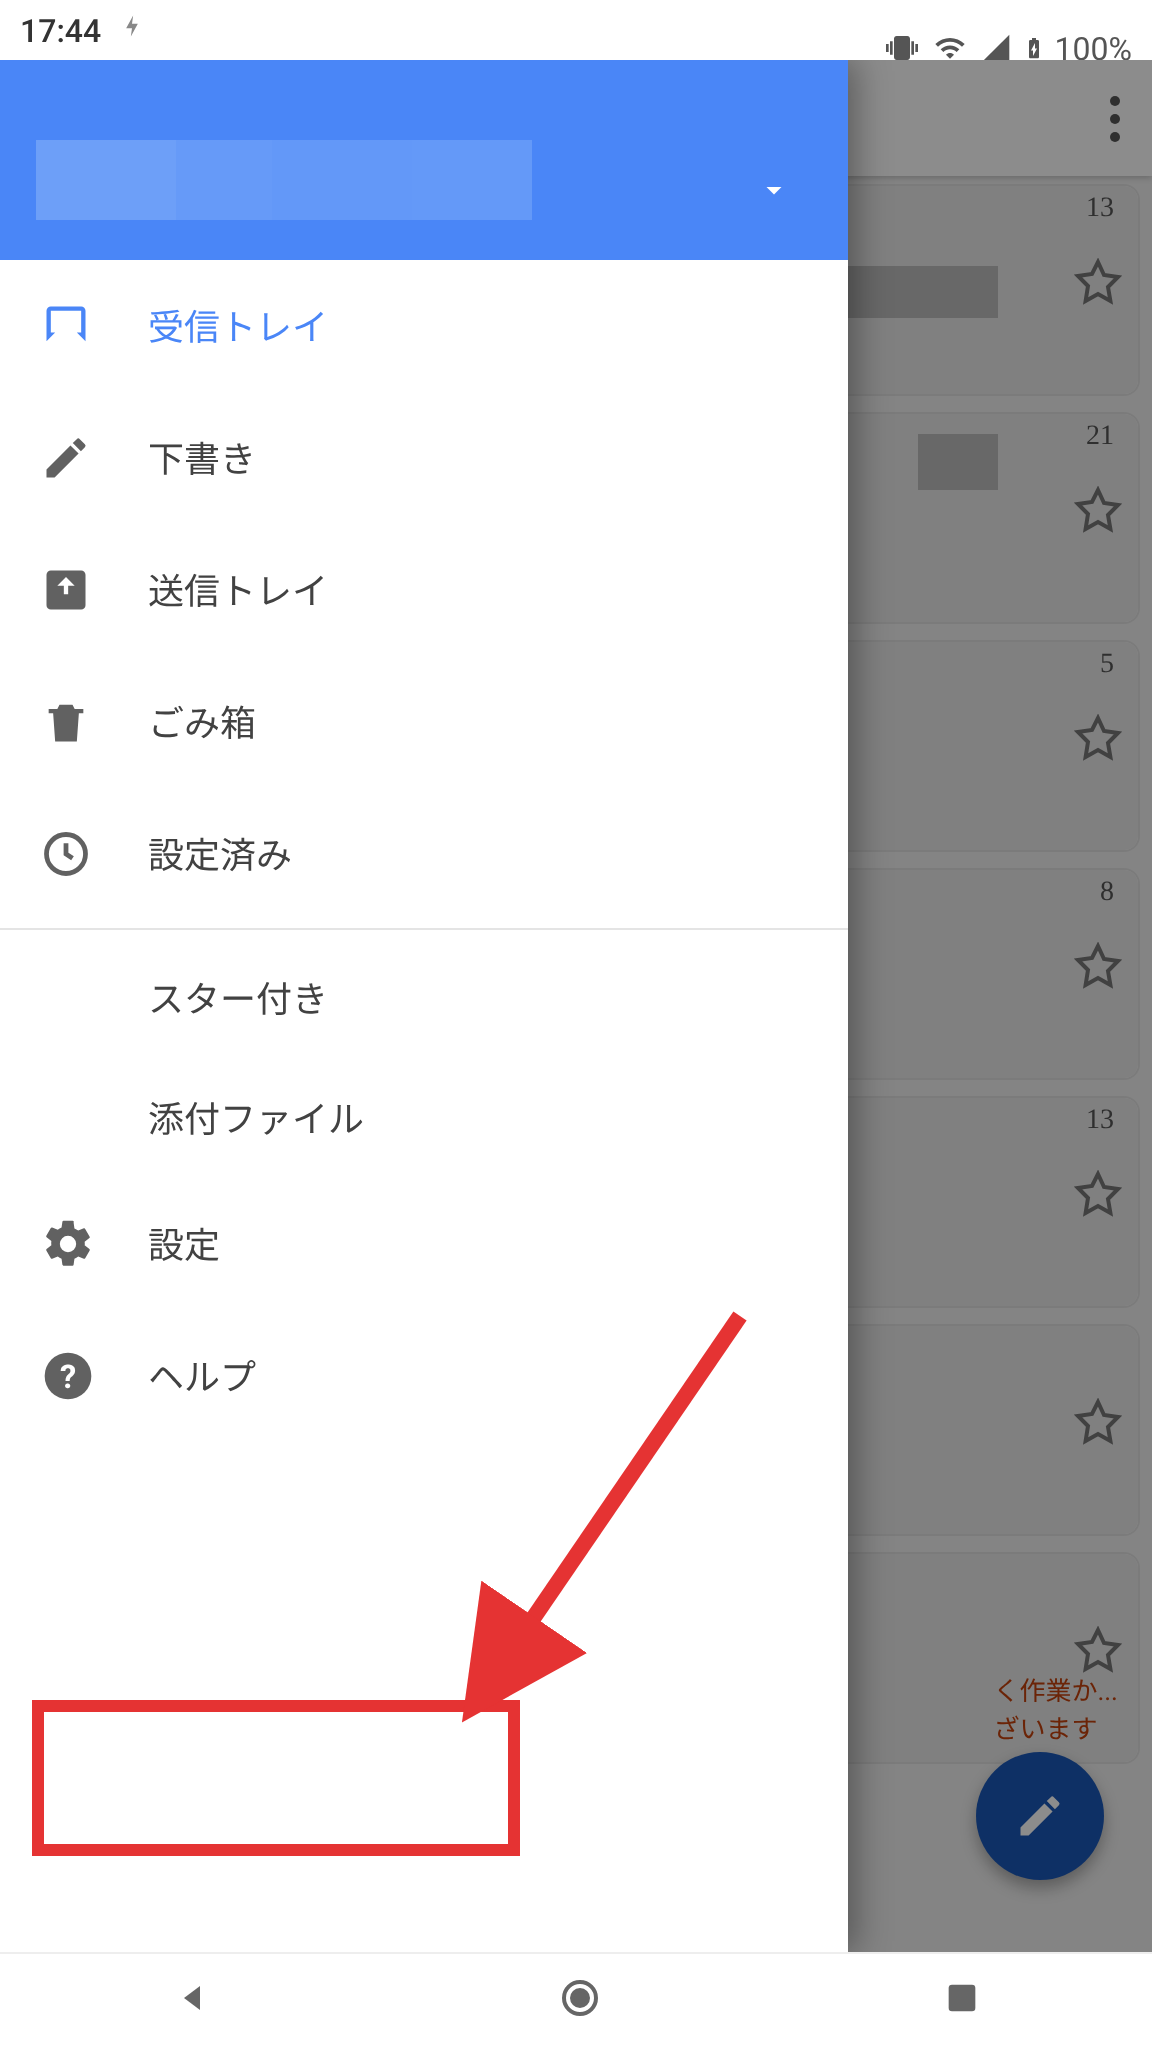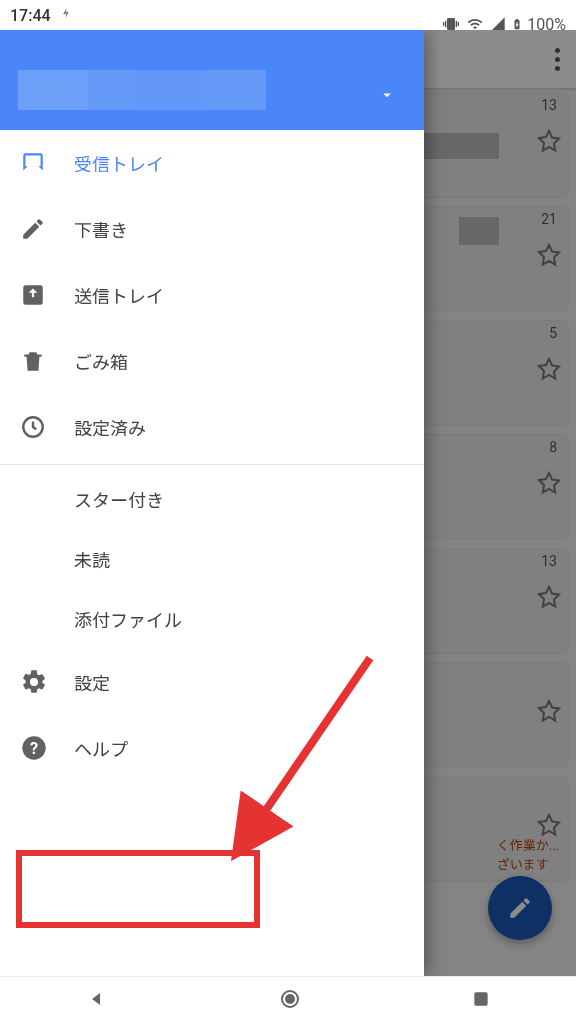--- a/index.html
+++ b/index.html
@@ -14,21 +14,21 @@
 
 .main-bg { position:absolute; inset:0; background:#f0f0f0; filter:brightness(0.55); }
 .main-topbar { height:58px; background:#fff; box-shadow:0 1px 3px rgba(0,0,0,.2); display:flex; align-items:center; justify-content:flex-end; padding:0 16px; }
 .more-dots { display:flex; flex-direction:column; gap:4px; }
 .more-dots span { width:5px; height:5px; background:#555; border-radius:50%; }
 .mail-list { padding:4px 6px; }
 .mail-item { background:#fff; border:1px solid #e0e0e0; border-radius:8px; height:106px; margin-bottom:8px; position:relative; overflow:hidden; }
 .mail-item .blur { position:absolute; inset:0; background:#e8e8e8; }
 .mail-item .pix { position:absolute; background:#bdbdbd; }
 .mail-item .star { position:absolute; right:8px; top:36px; color:#777; }
-.mail-item .badge { position:absolute; right:12px; top:4px; font-size:14px; color:#555; }
+.mail-item .badge { position:absolute; right:12px; top:4px; font-size:14px; color:#555;font-family:Liberation Serif, serif; }
 
 .fab { position:absolute; right:24px; bottom:36px; width:64px; height:64px; border-radius:50%; background:#1a57b8; display:flex; align-items:center; justify-content:center; box-shadow:0 4px 8px rgba(0,0,0,.3); }
 
 .drawer-scrim { position:absolute; inset:0; background:rgba(0,0,0,0); }
 .drawer { position:absolute; left:0; top:0; bottom:0; width:424px; background:#fff; box-shadow:4px 0 16px rgba(0,0,0,.35); display:flex; flex-direction:column; }
 .drawer-head { height:100px; background:#4a86f7; position:relative; overflow:hidden; }
 .drawer-head .px { position:absolute; background:#6d9ff8; }
 .drawer-head .caret { position:absolute; right:28px; top:56px; }
 
 .menu { flex:1; overflow-y:auto; }
@@ -206,23 +206,20 @@
           </span>
         <span class="label">設定済み</span>
       </div>
 
       <div class="divider"></div>
 
       <div class="subitem">
           <span>スター付き</span>
         </div>
       <div class="subitem">
-          <span>未読</span>
-        </div>
-      <div class="subitem">
           <span>添付ファイル</span>
         </div>
 
       <div class="item">
         <span class="icon">
             <svg width="28" height="28" viewBox="0 0 24 24" fill="#616161">
               <path d="M19.14 12.94a7.07 7.07 0 000-1.88l2.03-1.58a.5.5 0 00.12-.64l-1.92-3.32a.5.5 0 00-.6-.22l-2.39.96a7.03 7.03 0 00-1.62-.94l-.36-2.54A.5.5 0 0013.9 2h-3.8a.5.5 0 00-.5.42l-.36 2.54c-.58.24-1.12.56-1.62.94l-2.39-.96a.5.5 0 00-.6.22L2.71 8.48a.5.5 0 00.12.64l2.03 1.58a7.07 7.07 0 000 1.88l-2.03 1.58a.5.5 0 00-.12.64l1.92 3.32c.13.22.39.31.6.22l2.39-.96c.5.38 1.04.7 1.62.94l.36 2.54c.4.24.25.42.5.42h3.8a.5.5 0 00.5-.42l.36-2.54c.58-.24 1.12-.56 1.62-.94l2.39.96c.21.09.47 0 .6-.22l1.92-3.32a.5.5 0 00-.12-.64l-2.03-1.58zM12 15.5A3.5 3.5 0 1112 8.5a3.5 3.5 0 010 7z"></path>
             </svg>
           </span>
         <span class="label">設定</span>

